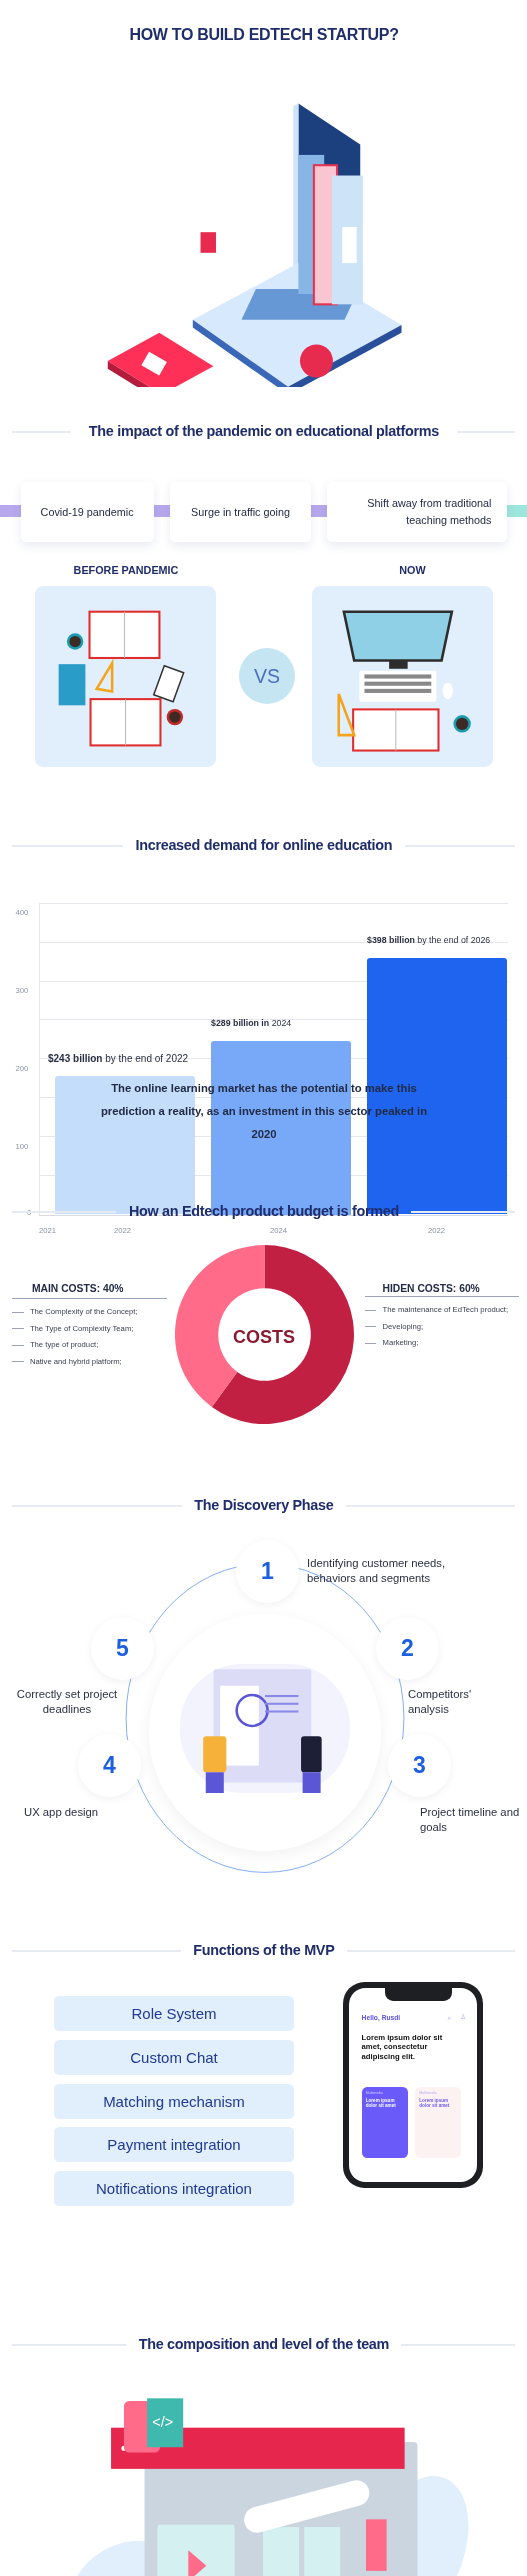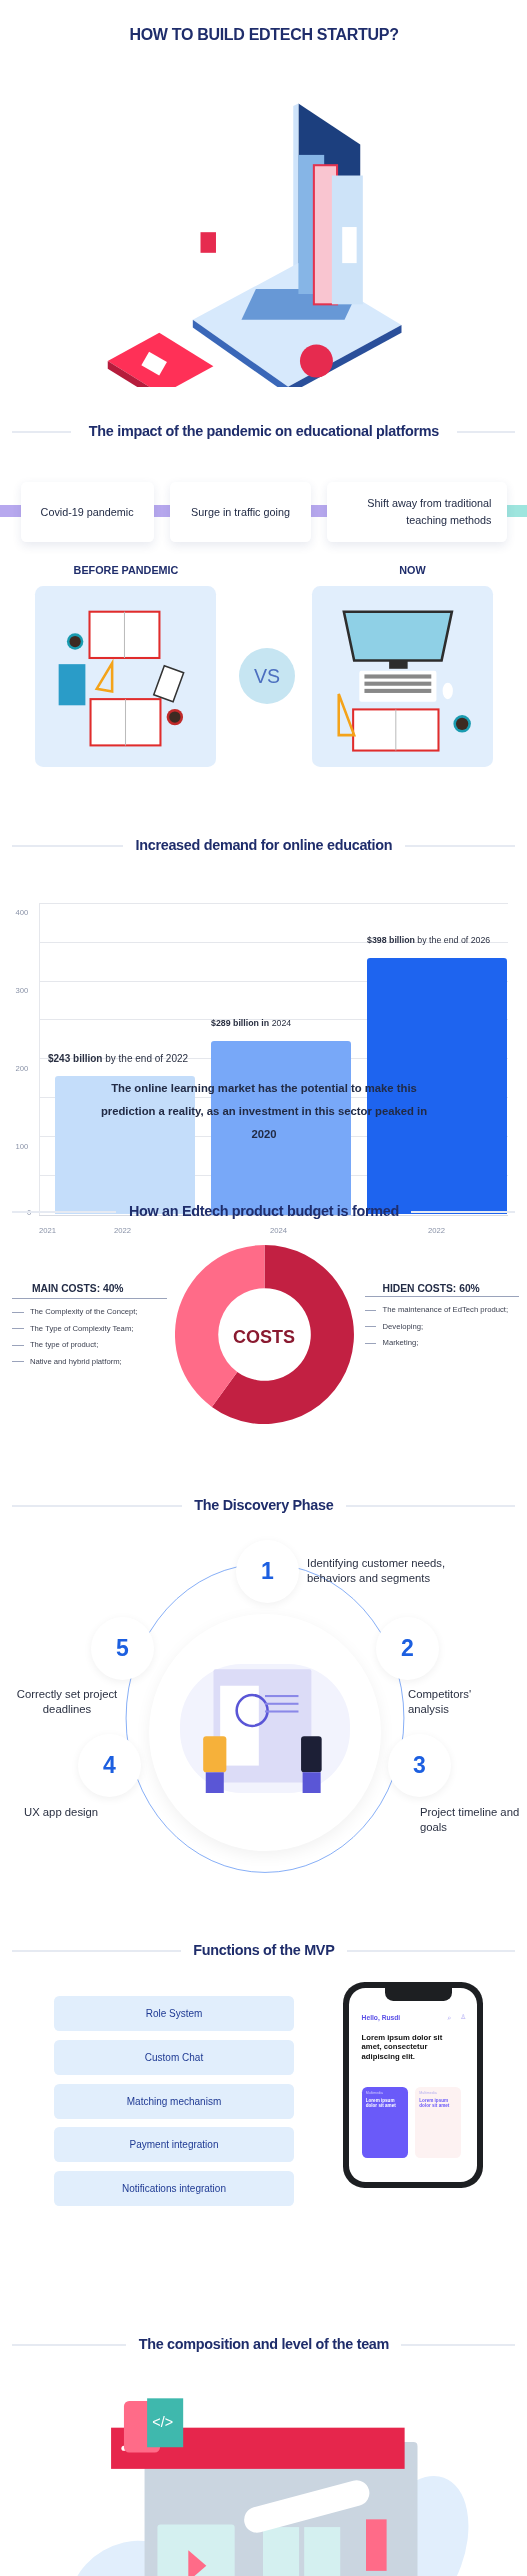--- a/index.html
+++ b/index.html
@@ -3,21 +3,21 @@
 <meta charset="utf-8">
 <style>
 *{box-sizing:border-box;margin:0;padding:0}
 body{width:528px;height:3518px;background:#fff;font-family:"Liberation Sans",sans-serif;color:#222b45;position:relative;overflow:hidden}
 .abs{position:absolute}
 .h-title{position:absolute;left:0;width:528px;text-align:center;color:#1f2d6b;font-weight:bold;font-size:15.5px;letter-spacing:-0.3px}
 .sec-title{position:absolute;left:12.4px;width:503px;display:flex;align-items:center;gap:12.4px}
 .sec-title .line{flex:1;height:2.1px;background:#e6eaf2}
 .sec-title .txt{color:#1f2d6b;font-weight:bold;font-size:14.4px;text-align:center;line-height:19.6px;letter-spacing:-0.3px}
 .card{background:#fff;border-radius:5.2px;box-shadow:0 3.1px 9.3px rgba(40,60,120,0.10)}
-.pill{background:#e1eefc;border-radius:5.2px;color:#1f3a93;font-size:10px;display:flex;align-items:center;justify-content:center}
+.pill{background:#e1eefc;border-radius:5.2px;color:#1f3a93;font-size:15px;display:flex;align-items:center;justify-content:center}
 .num-circle{position:absolute;width:63px;height:63px;border-radius:50%;background:#fff;box-shadow:0 2.1px 8.2px rgba(0,0,0,0.06);display:flex;align-items:center;justify-content:center;color:#1c5fe0;font-size:23px;font-weight:bold}
 .disc-text{position:absolute;font-size:11.3px;color:#2a3042;line-height:15px}
 .cost-list li{list-style:none;font-size:7.7px;color:#3a3f4f;line-height:12.4px;margin-bottom:4.1px;padding-left:17.5px;position:relative}
 .cost-list li::before{content:"";position:absolute;left:0;top:5.7px;width:11.3px;height:1px;background:#9aa3bb}
 </style>
 </head>
 <body>
 
 <div class="h-title" style="top:26px;font-size:16px">HOW TO BUILD EDTECH STARTUP?</div>
 

